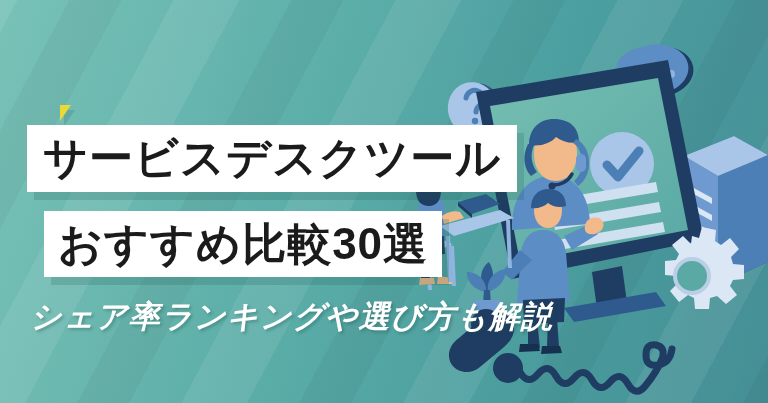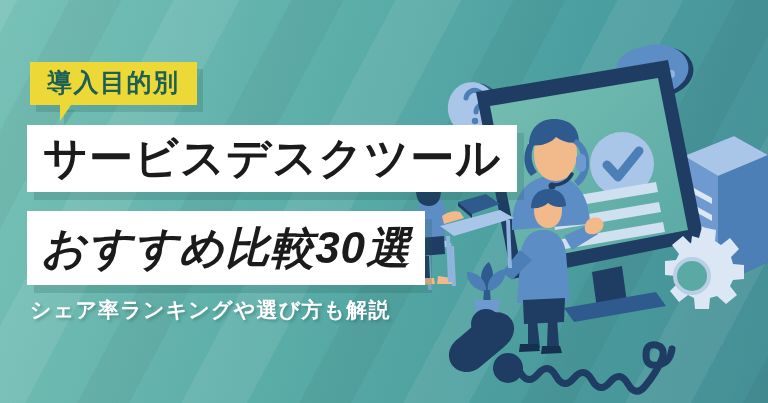--- a/index.html
+++ b/index.html
@@ -62,28 +62,29 @@
   .tbox{
     position:absolute;
     background:#ffffff;
     color:#1b1b1b;
     font-weight:bold;
     display:flex;align-items:center;
     white-space:nowrap;
     box-shadow:7px 8px 0 rgba(30,90,85,0.20);
   }
   #title1{left:27px;top:125px;height:67px;padding:0 16px;font-size:44px;letter-spacing:1px;}
-  #title2{left:27px;top:211px;height:74px;padding:0 14px;font-size:44px;letter-spacing:1px;font-style:italic;}
+  #title2{left:44px;top:211px;height:66px;padding:0 14px;font-size:44px;letter-spacing:1px;}
 
   #subtitle{
     position:absolute;left:30px;top:296px;
-    color:#ffffff;font-size:21px;font-weight:bold;
+    color:#ffffff;font-size:31px;font-weight:bold;
     letter-spacing:1.2px;
     text-shadow:2px 2px 3px rgba(25,80,76,0.35);
     white-space:nowrap;
+    font-style:italic;
   }
 </style>
 </head>
 <body>
 
 <div id="banner">
 
   <div id="stripes"></div>
   <div id="vignette"></div>
 
@@ -207,21 +208,20 @@
         <path d="M64 296 c10-10 24-10 31-1 6 8 3 20-7 28 l-24 20 c-9 8-22 6-28-2 -6-9-3-20 7-27 z" fill="#1f3c62"></path>
         <circle cx="70" cy="300" r="15" fill="#1f3c62"></circle>
         <circle cx="92" cy="344" r="15" fill="#1f3c62"></circle>
         <path d="M104 348 q8 14 18 2 q10 -12 18 2 q8 14 18 2 q10 -12 18 2 q8 14 18 2 q10 -12 18 2 q8 14 18 1 q10 -12 16 -26 q4 -12 -6 -14 q-10 -2 -10 10 q0 12 12 10 q12 -2 14 -16" stroke="#1f3c62" stroke-width="7" fill="none" stroke-linecap="round" stroke-linejoin="round"></path>
       </g>
     </svg>
   </div>
 
   <div id="textblock">
 
-    <div class="badge">導入目的別</div>
     <div class="badge-tail"></div>
 
     <div class="tbox" id="title1">サービスデスクツール</div>
     <div class="tbox" id="title2">おすすめ比較30選</div>
 
     <div id="subtitle">シェア率ランキングや選び方も解説</div>
   </div>
 
 </div>
 

